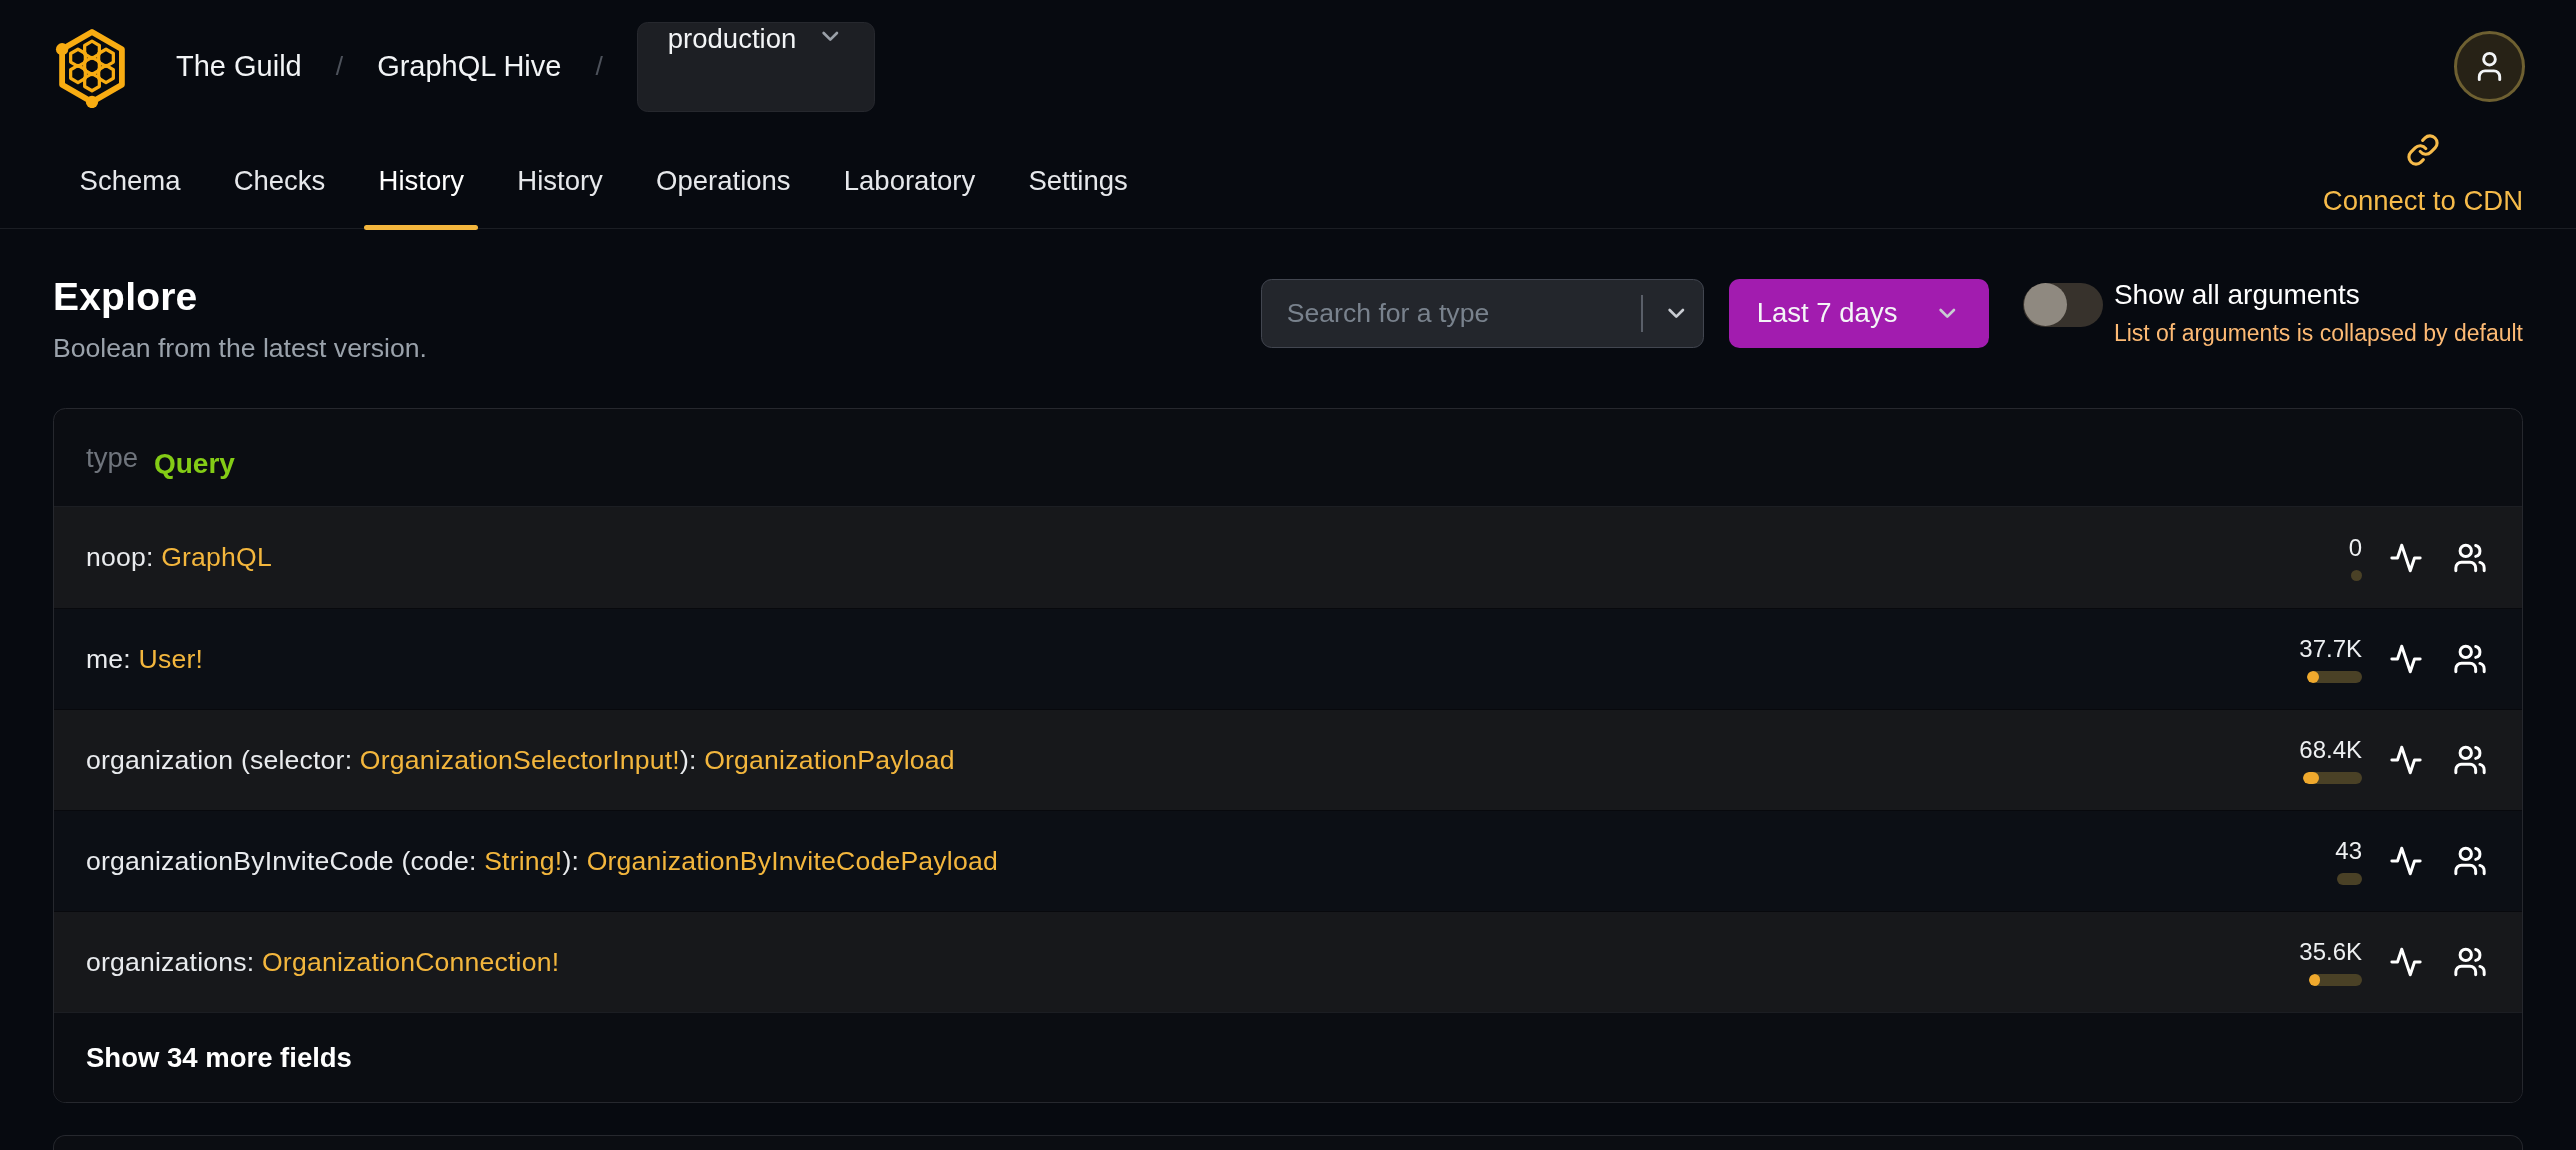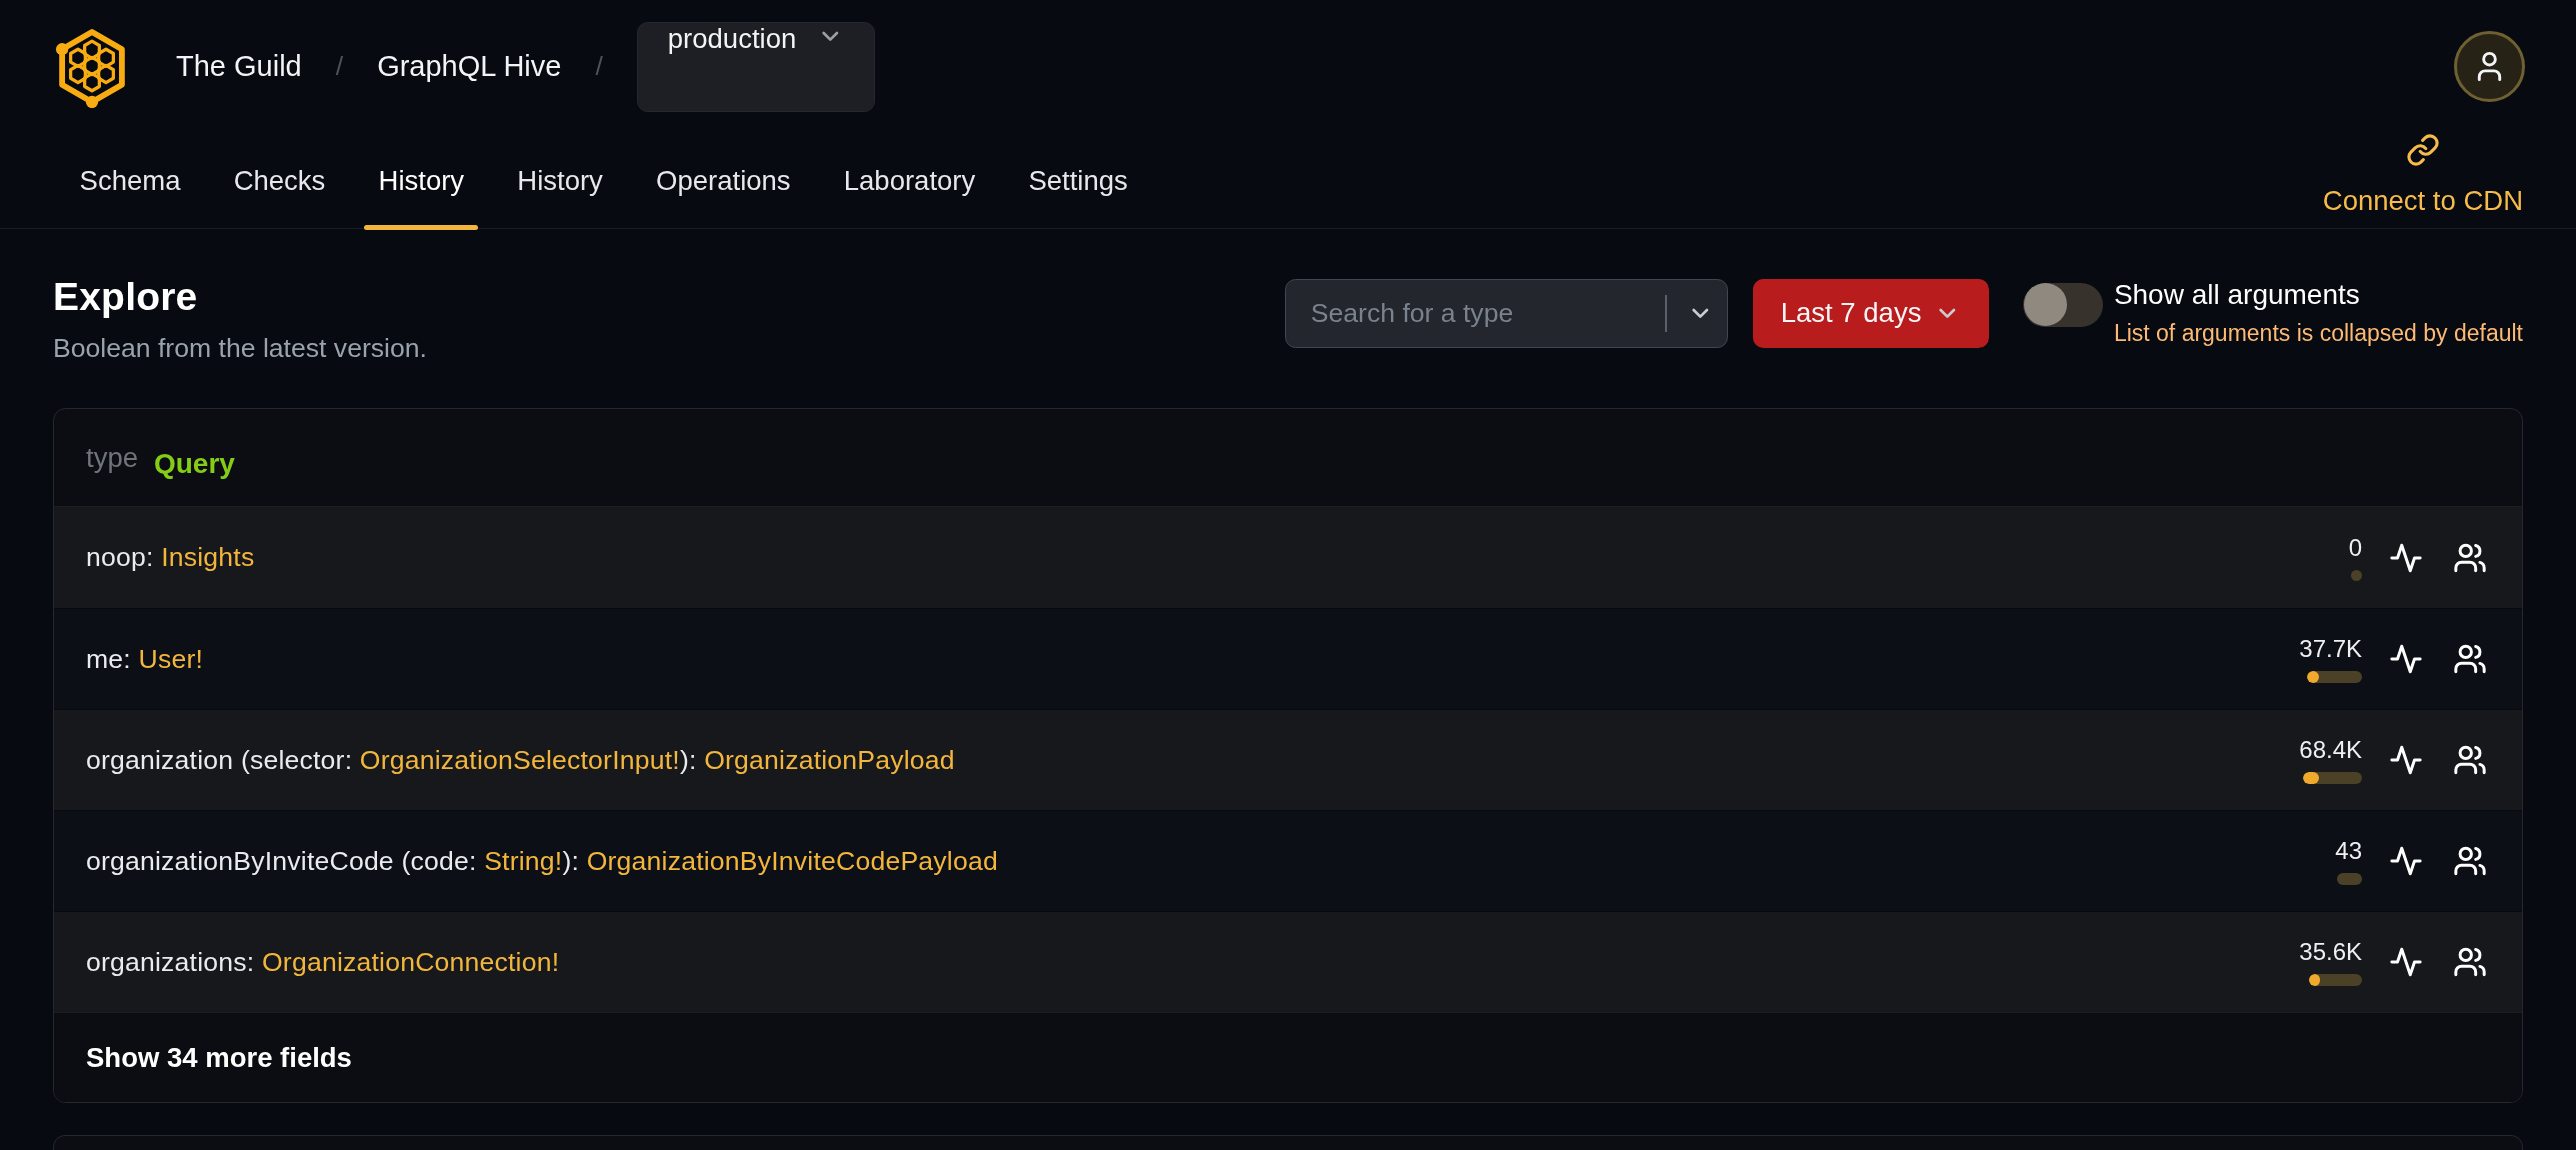--- a/index.html
+++ b/index.html
@@ -63,22 +63,22 @@
   }
   .type-search input {
     flex:1; background:transparent; border:none; outline:none;
     font-family:inherit; font-size:26.6px; color:#e9ebee; min-width:0;
   }
   .type-search input::placeholder { color:#79828d; }
   .search-divider { width:1.8px; height:37px; background:#5a5f69; margin:0 16px 0 7px; }
   .search-chev { background:none; border:none; cursor:pointer; padding:3.5px; }
 
   .period-btn {
-    display:flex; align-items:center; gap:13px; height:69px; padding:0 28px;
-    background:#b91c1c; border:none; border-radius:10.6px; cursor:pointer;
+    display:flex; align-items:center; gap:37px; height:69px; padding:0 28px;
+    background:#a21caf; border:none; border-radius:10.6px; cursor:pointer;
     font-family:inherit; font-size:27.5px; color:#f4f5f7; white-space:nowrap;
   }
   .period-btn .chev { stroke:#c9ccd2; }
 
   .toggle-wrap { display:flex; align-items:flex-start; gap:11px; margin-left:8.9px; }
   .switch {
     position:relative; width:80px; height:44px; border-radius:22px;
     background:#37322c; border:none; cursor:pointer; flex:0 0 auto; margin-top:3.5px;
   }
   .switch .knob {
@@ -227,21 +227,21 @@
   </div>
 
   <section class="card">
     <div class="card-head">
       <span class="kw">type</span>
       <span class="type-name">Query</span>
     </div>
 
     <div class="rows" id="rows">
   <div class="field-row">
-    <div class="sig"><span class="plain">noop: </span><span class="type">Insights</span></div>
+    <div class="sig"><span class="plain">noop: </span><span class="type">GraphQL</span></div>
     <div class="row-right">
       <div class="stats">
         <div class="count">0</div>
         <div class="bar" style="width: 10.6px;">
           <div class="bar-fill" style="width: 0px;"></div>
         </div>
       </div>
       <button class="icon-btn">
         <svg viewBox="0 0 24 24">
           <path d="M22 12h-4l-3 9L9 3l-3 9H2"></path>

